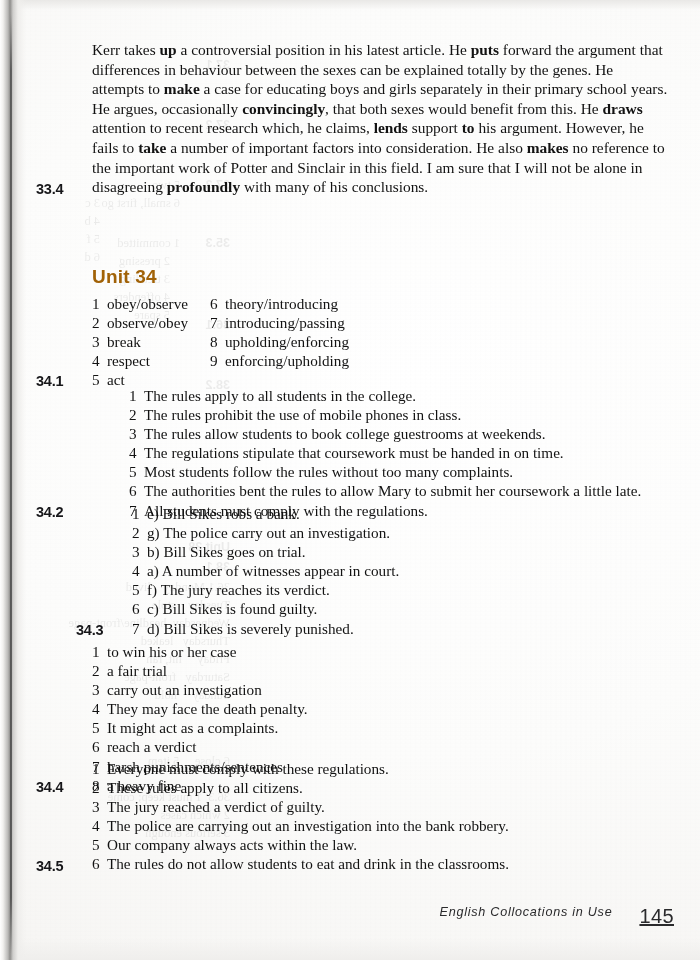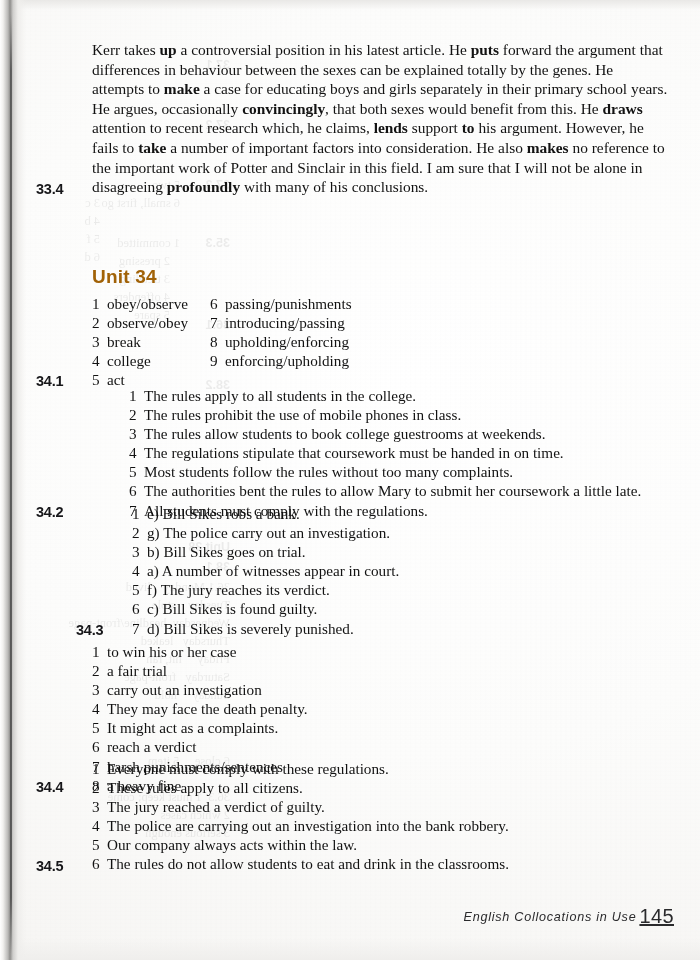--- a/index.html
+++ b/index.html
@@ -172,22 +172,22 @@
   }
   .cols .c1 { flex: 0 0 118px; }
   .cols .c2 { flex: 0 0 200px; }
 
   
   .footer {
     position: absolute;
     right: 26px;
     bottom: 32px;
     display: flex;
-    align-items: center;
-    gap: 3px;
+    align-items: flex-start;
+    gap: 27px;
     font-family: "Liberation Sans", sans-serif;
     color: #2a2a2c;
   }
   .footer .bookname {
     font-style: italic;
     font-size: 12.6px;
     letter-spacing: .75px;
   }
   .footer .pageno {
     font-size: 20px;
@@ -258,31 +258,31 @@
             <li>
               <span class="n">2</span>
               <span class="t">observe/obey</span>
             </li>
             <li>
               <span class="n">3</span>
               <span class="t">break</span>
             </li>
             <li>
               <span class="n">4</span>
-              <span class="t">college</span>
+              <span class="t">respect</span>
             </li>
             <li>
               <span class="n">5</span>
               <span class="t">act</span>
             </li>
           </ul>
         <ul class="ans c2">
             <li>
               <span class="n">6</span>
-              <span class="t">passing/punishments</span>
+              <span class="t">theory/introducing</span>
             </li>
             <li>
               <span class="n">7</span>
               <span class="t">introducing/passing</span>
             </li>
             <li>
               <span class="n">8</span>
               <span class="t">upholding/enforcing</span>
             </li>
             <li>

